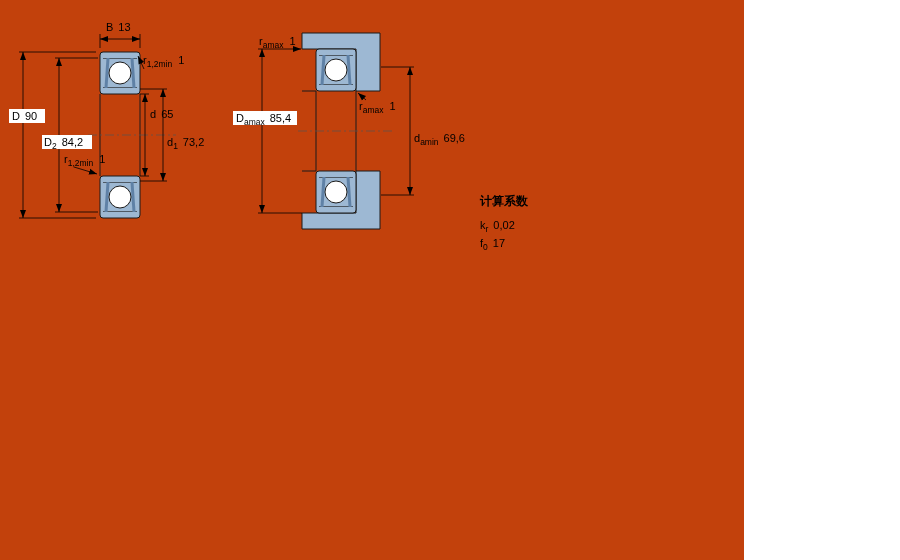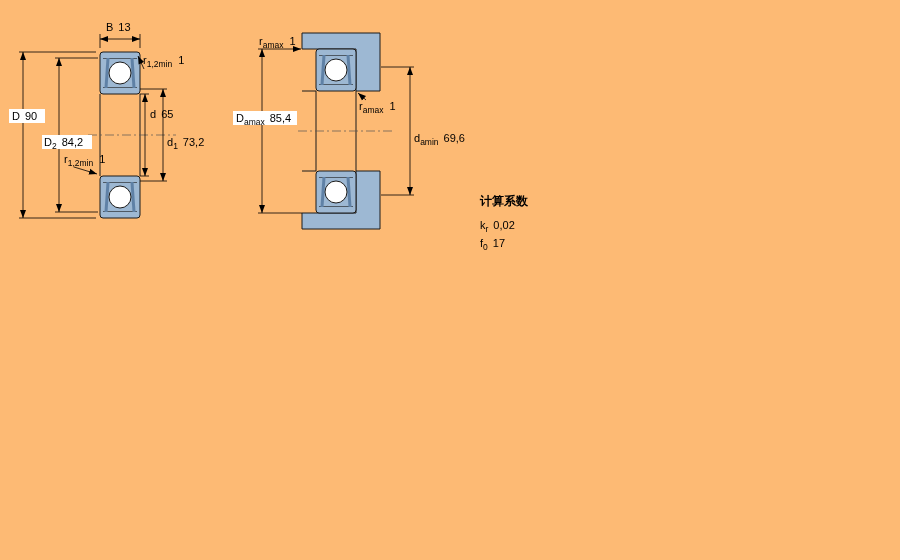--- a/index.html
+++ b/index.html
@@ -1,16 +1,16 @@
 <!DOCTYPE html>
 <html><head>
 <meta charset="utf-8">
 <style>
   html,body{margin:0;padding:0;background:#ffffff;}
-  .canvas{position:relative;width:900px;height:560px;background:#fdba74;overflow:hidden;}
+  .canvas{position:relative;width:744px;height:560px;background:#c2410c;overflow:hidden;}
   svg{display:block;}
   svg text{font-family:"Liberation Sans",sans-serif;font-size:11px;fill:#000000;}
   .sub{font-size:8.5px;}
   .cjk{font-weight:bold;font-size:12px;}
   .ol{stroke:#1a1a1a;stroke-width:1;fill:none;}
   .el{stroke:#000000;stroke-width:0.8;fill:none;}
   .dl{stroke:#000000;stroke-width:0.8;fill:none;}
   .cl{stroke:#555555;stroke-width:0.7;stroke-dasharray:9 3 2 3;fill:none;}
   .bg{fill:#ffffff;}
 </style>

